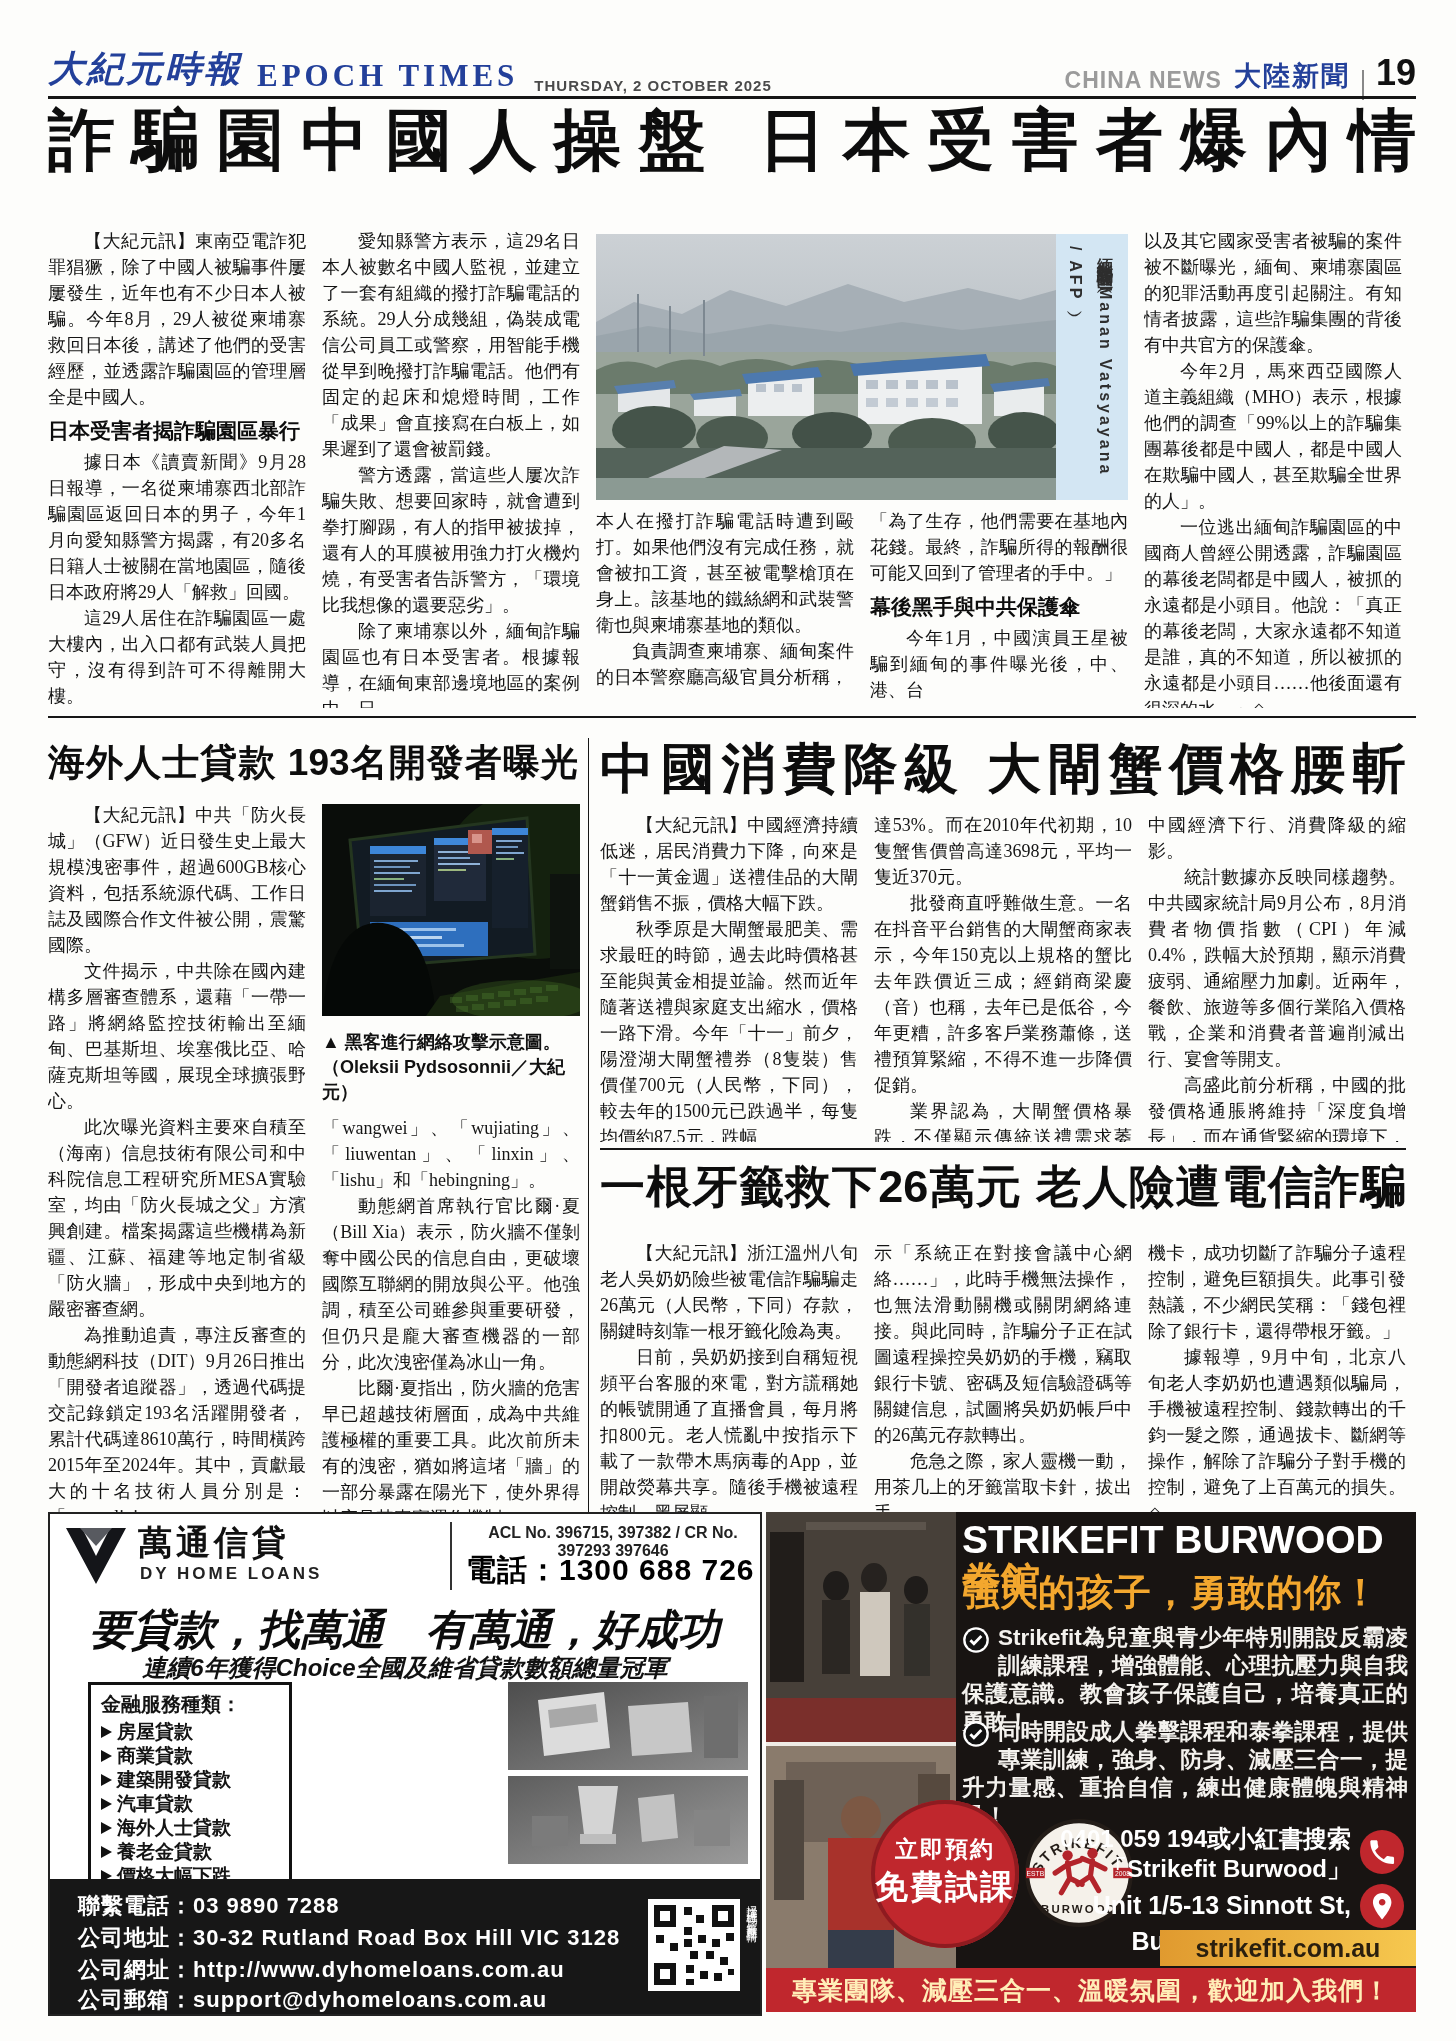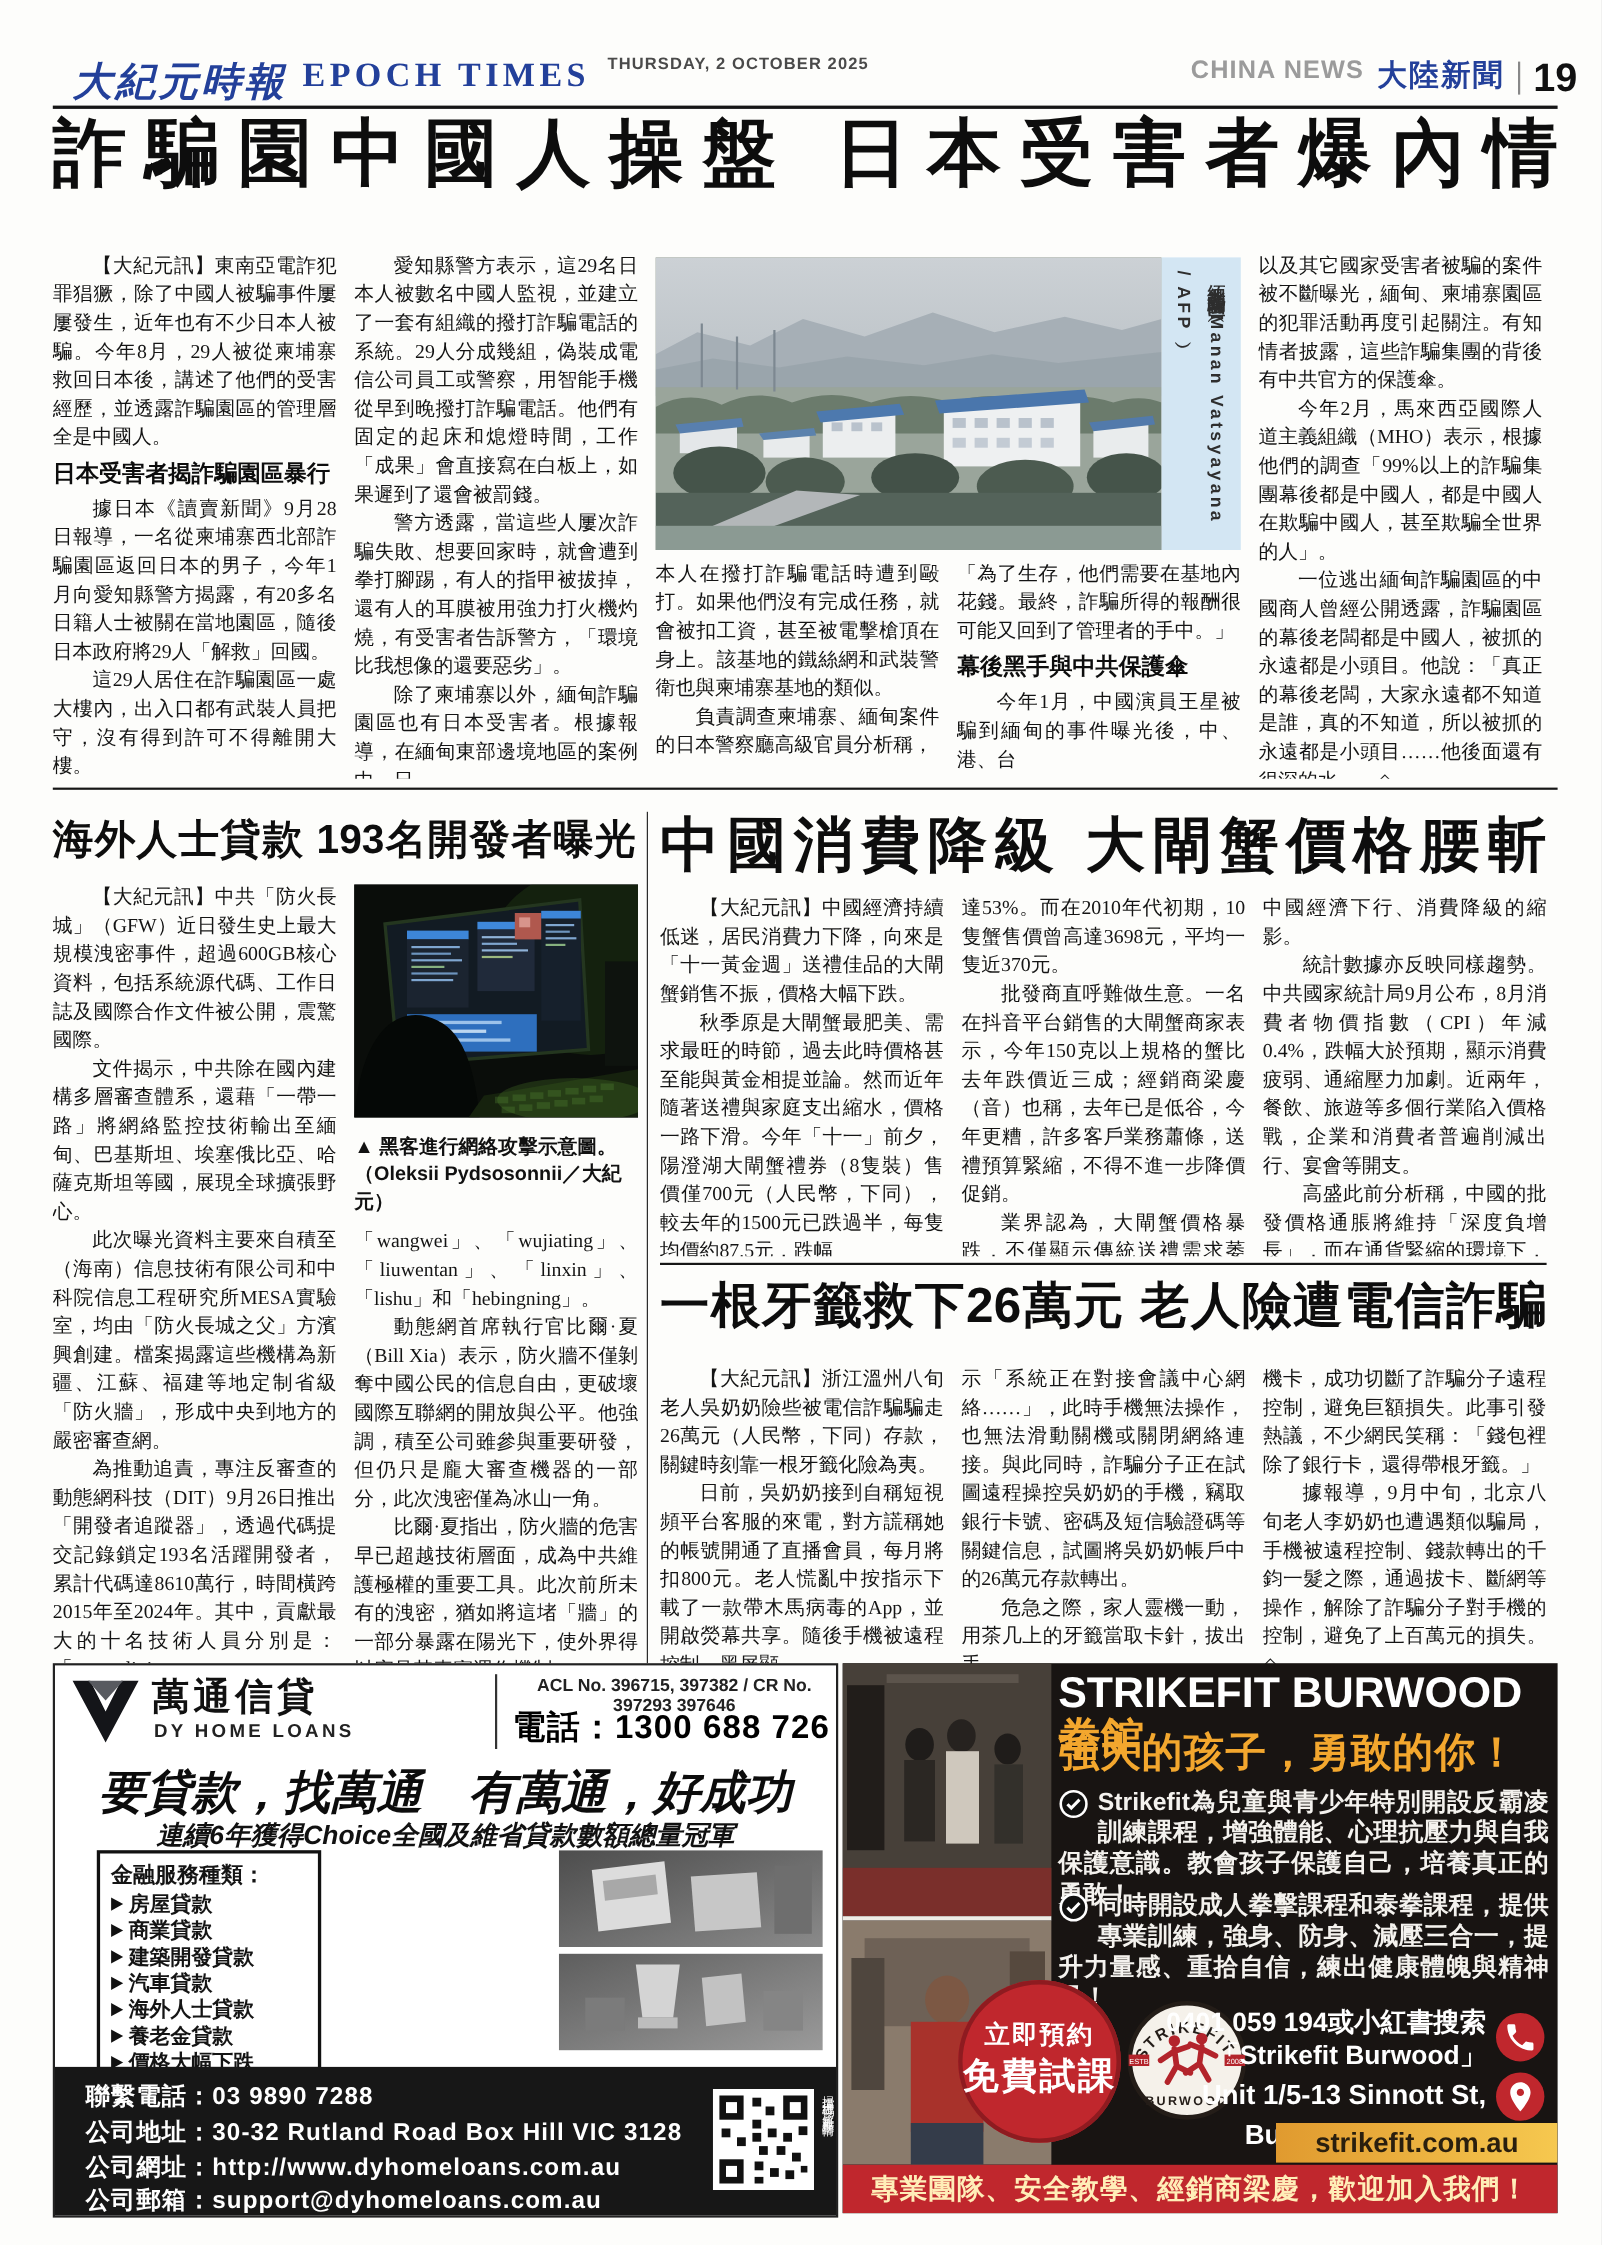--- a/index.html
+++ b/index.html
@@ -1,20 +1,20 @@
 <!DOCTYPE html>
 <html><head>
 <meta charset="utf-8">
 <style>
   html,body{margin:0;padding:0;background:#e8e8e6;}
   .page{position:relative;width:1456px;height:2041px;background:#fdfdfb;margin:0 auto;
         font-family:"Liberation Serif","DejaVu Serif",serif;color:#141414;overflow:hidden;}
   .abs{position:absolute;}
   
-  .hdr{position:absolute;left:48px;top:50px;width:1368px;height:44px;display:flex;align-items:flex-start;margin-left:18px;}
+  .hdr{position:absolute;left:48px;top:50px;width:1368px;height:44px;display:flex;align-items:flex-end;}
   .hdr .m-cn{font-size:36px;font-weight:900;color:#23409a;letter-spacing:3px;font-style:italic;}
   .hdr .m-en{font-size:31px;font-weight:bold;color:#23409a;letter-spacing:4px;margin-left:14px;}
   .hdr .m-date{font-family:"Liberation Sans","DejaVu Sans",sans-serif;font-size:15px;font-weight:bold;color:#4a4a4a;margin-left:16px;letter-spacing:1px;}
   .hdr .spacer{flex:1;}
   .hdr .s-en{font-family:"Liberation Sans",sans-serif;font-size:23px;font-weight:900;color:#9b9b9b;letter-spacing:1px;}
   .hdr .s-cn{font-size:27px;font-weight:900;color:#23409a;margin-left:12px;letter-spacing:2px;}
   .hdr .vbar{display:inline-block;width:2px;height:30px;background:#888;margin:0 12px;transform:translateY(6px);}
   .hdr .pno{font-family:"Liberation Sans",sans-serif;font-size:36px;font-weight:900;color:#111;}
   .rule{position:absolute;background:#161616;}
   
@@ -459,16 +459,16 @@
           <path d="M6.62 10.79c1.44 2.83 3.76 5.14 6.59 6.59l2.2-2.21c.27-.27.67-.36 1.02-.24 1.12.37 2.33.57 3.57.57.55 0 1 .45 1 1V20c0 .55-.45 1-1 1-9.39 0-17-7.61-17-17 0-.55.45-1 1-1h3.5c.55 0 1 .45 1 1 0 1.25.2 2.45.57 3.57.11.35.03.74-.25 1.02l-2.2 2.2z" fill="#fff" transform="scale(0.72) translate(4.8,4.8)"></path>
         </svg>
     </div>
     <div class="ga-icon" style="left:594px;top:372px;">
       <svg viewBox="0 0 24 24" width="44" height="44">
           <path d="M12 2C8.13 2 5 5.13 5 9c0 5.25 7 13 7 13s7-7.75 7-13c0-3.87-3.13-7-7-7zm0 9.5c-1.38 0-2.5-1.12-2.5-2.5s1.12-2.5 2.5-2.5 2.5 1.12 2.5 2.5-1.12 2.5-2.5 2.5z" fill="#fff" transform="scale(0.72) translate(4.8,4.8)"></path>
         </svg>
     </div>
 
     <div class="ga-web">strikefit.com.au</div>
-    <div class="ga-foot">專業團隊、安全教學、經銷商梁慶，歡迎加入我們！</div>
+    <div class="ga-foot">專業團隊、減壓三合一、溫暖氛圍，歡迎加入我們！</div>
   </div>
 
 </div>
 
 </body></html>

